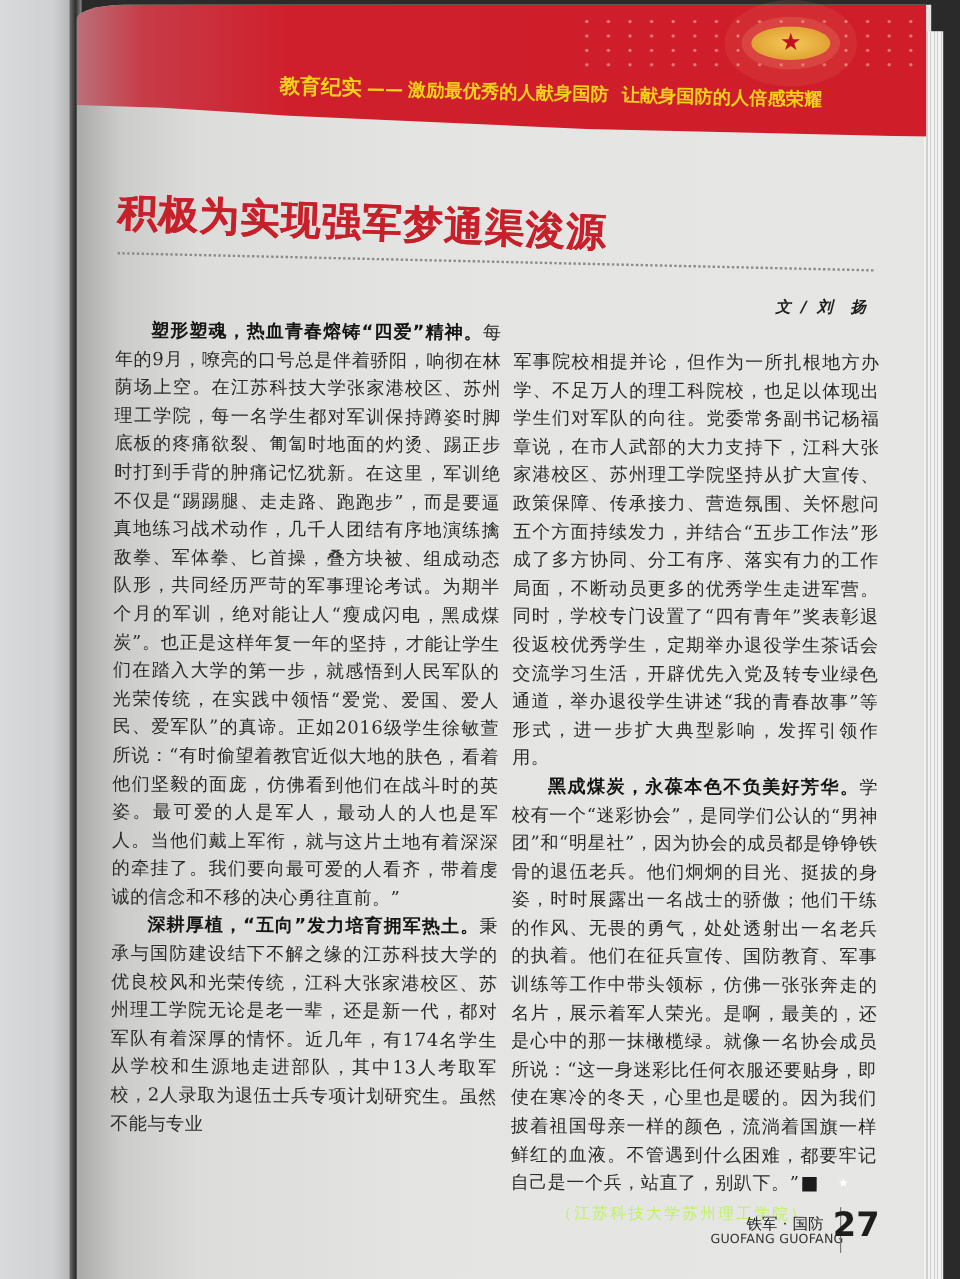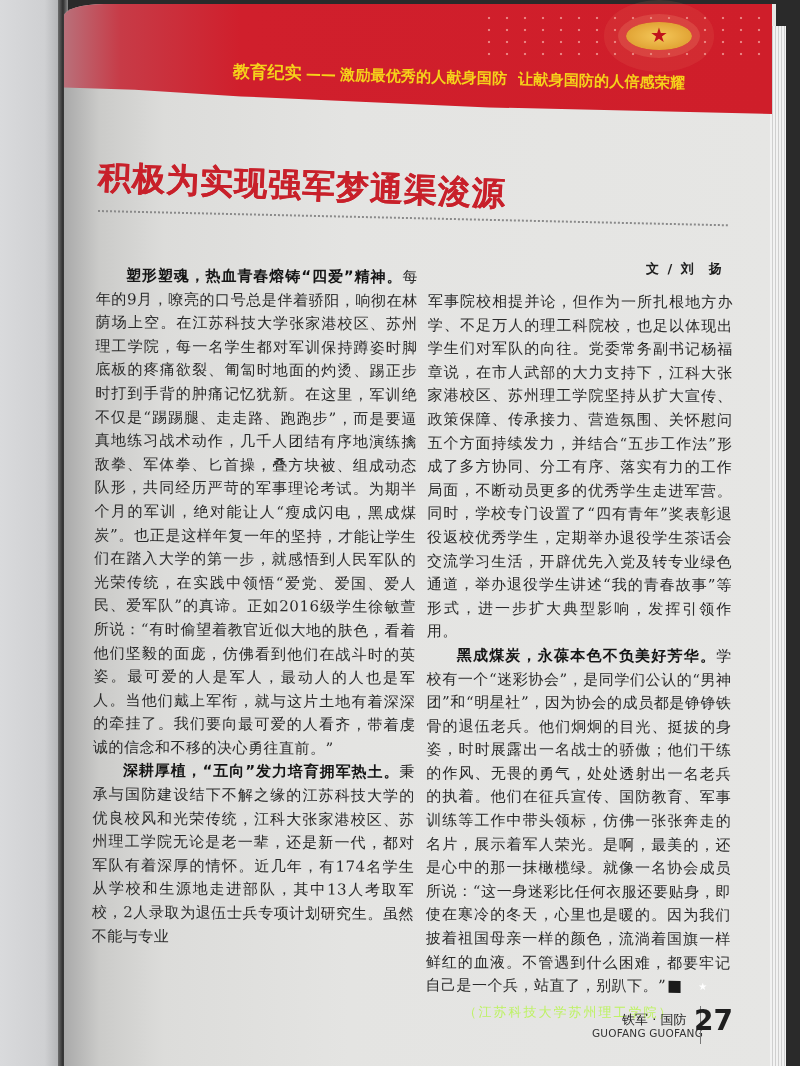--- a/index.html
+++ b/index.html
@@ -62,23 +62,23 @@
     font-size: 33px; letter-spacing: 1px; white-space: nowrap;
     transform: rotate(2.4deg); transform-origin: left center;
     text-shadow: 0.5px 0 0 #c8202a;
   }
   .dotted-rule {
     position: absolute; left: 98px; top: 210px; width: 630px; height: 0;
     border-top: 2px dotted #8a8a8a;
     transform: rotate(1.3deg); transform-origin: left center;
   }
   .byline {
-    position: absolute; left: 646px; top: 260px;
+    position: absolute; left: 646px; top: 247px;
     font-family: "DejaVu Sans", sans-serif; font-weight: bold; font-size: 13px;
-    color: #1e1e1e; letter-spacing: 2px;
+    color: #1e1e1e; letter-spacing: 2px; font-style: italic;
   }
 
   .col {
     position: absolute; color: #2a2a2a; font-size: 15px; line-height: 23.6px;
     text-align: justify; letter-spacing: 0.5px;
   }
   .col-left { left: 96px; top: 264px; width: 322px; transform: rotate(0.35deg); transform-origin: left top; }
   .col-right { left: 428px; top: 290px; width: 305px; transform: rotate(0.2deg); transform-origin: left top; }
   .col p { margin: 0; text-indent: 2em; }
   .col p.cont { text-indent: 0; }

